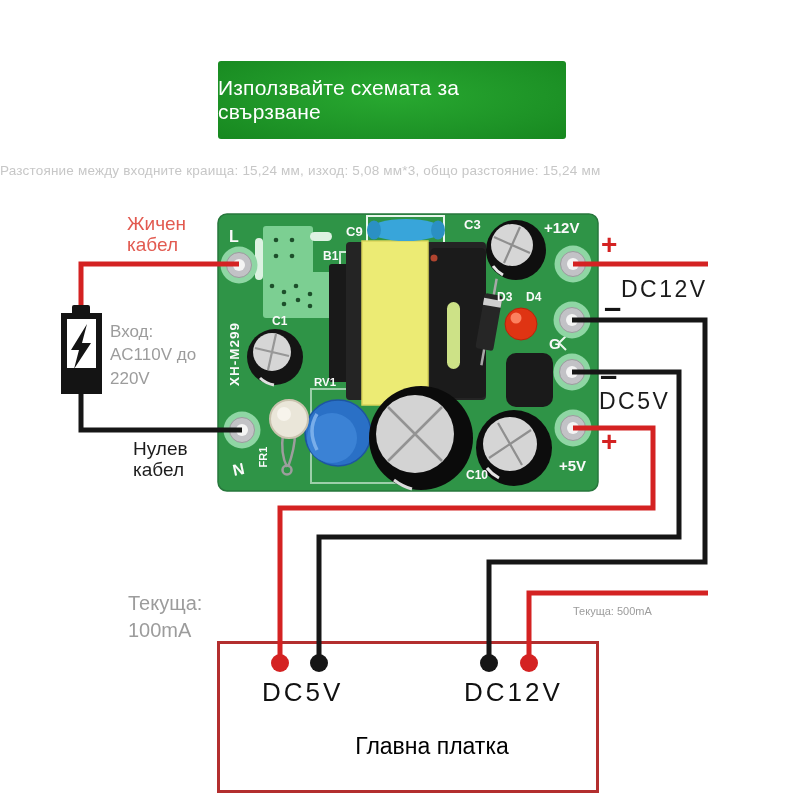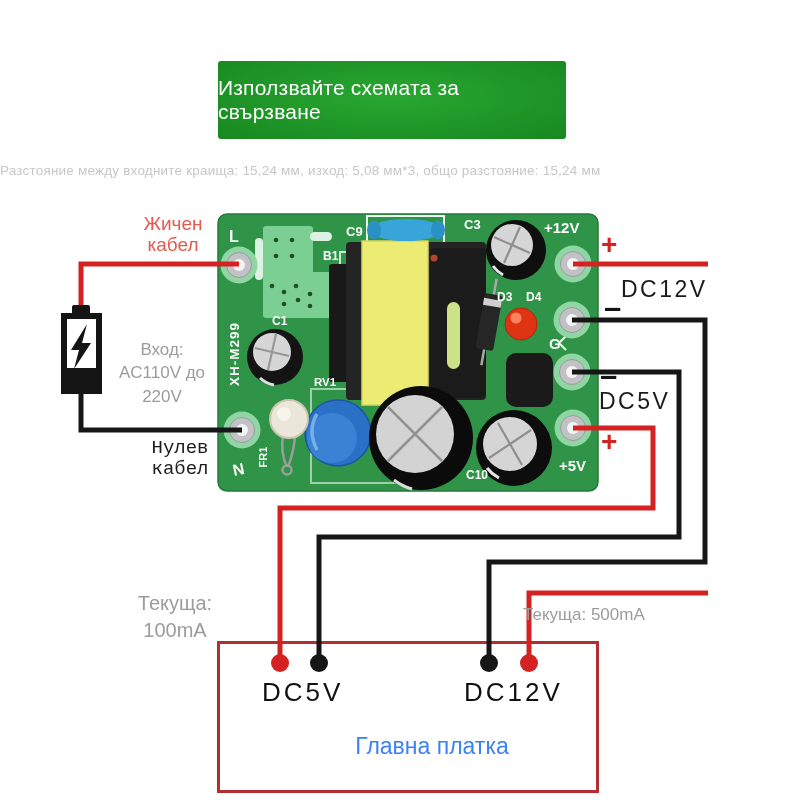--- a/index.html
+++ b/index.html
@@ -12,42 +12,42 @@
   .banner {
     left:218px; top:25px; width:348px; height:78px; z-index:3;
     background:radial-gradient(ellipse at 50% 45%, #28a830 0%, #1d9226 68%, #17881f 100%);
     border-radius:3px; display:flex; align-items:center; justify-content:center;
   }
   .banner span { color:#ffffff; font-size:21px; letter-spacing:0.2px; }
   .subtitle {
     left:0; top:127px; width:100%; z-index:3;
     color:#c7c7c7; font-size:13.5px; letter-spacing:0.2px;
   }
-  .lbl { z-index:3; text-align:center; }
+  .lbl { z-index:3; text-align:left; }
   .live-wire   { left:127px; top:178px; width:92px;  color:#e25a50; font-size:19px; line-height:1.1; }
-  .input-range { left:110px; top:302px; width:104px; color:#9c9c9c; font-size:17px; line-height:1.38; }
-  .neutral-wire{ left:133px; top:402px; width:94px;  color:#1c1c1c; font-size:19px; line-height:1.12;font-family:Liberation Mono, monospace; }
+  .input-range { left:110px; top:284px; width:104px; color:#9c9c9c; font-size:17px; line-height:1.38; }
+  .neutral-wire{ left:133px; top:402px; width:94px;  color:#1c1c1c; font-size:19px; line-height:1.12; }
   .current-5v  { left:128px; top:554px; width:94px;  color:#9c9c9c; font-size:20px; line-height:1.35; }
-  .current-12v { left:523px; top:569px; color:#9c9c9c; font-size:17px; white-space:nowrap; }
+  .current-12v { left:573px; top:569px; color:#9c9c9c; font-size:11px; white-space:nowrap; }
   .plus  { z-index:3; color:#d42222; font-size:28px; font-weight:700; line-height:1; }
   .plus-12 { left:601px; top:195px; }
   .plus-5  { left:601px; top:392px; }
   .minus { z-index:3; color:#141414; font-size:31px; font-weight:700; line-height:1; }
   .minus-12 { left:604px; top:256px; }
   .minus-5  { left:600px; top:324px; }
   .outlbl { z-index:3; color:#1b1b1b; font-size:23px; letter-spacing:2.5px; white-space:nowrap; }
   .dc12v-right { left:621px; top:240px; }
   .dc5v-right  { left:599px; top:352px; }
   .main-box {
     left:217px; top:605px; width:382px; height:152px; z-index:1;
     border:3px solid #b32e2e; background:#ffffff;
   }
   .box-dc5v  { left:42px;  top:33px; font-size:26px; letter-spacing:3px; color:#111111; white-space:nowrap; }
   .box-dc12v { left:244px; top:33px; font-size:26px; letter-spacing:3px; color:#111111; white-space:nowrap; }
-  .box-title { left:0; right:0; top:89px; text-align:center; color:#3b82f6; font-size:23px;padding-left:48px; }
+  .box-title { left:0; right:0; top:89px; text-align:center; color:#000000; font-size:23px;padding-left:48px; }
   svg.overlay { position:absolute; left:0; top:0; z-index:2; pointer-events:none; }
 </style>
 </head>
 <body>
 
 <div class="stage">
 
   <div class="abs banner">
     <span>Използвайте схемата за свързване</span>
   </div>

